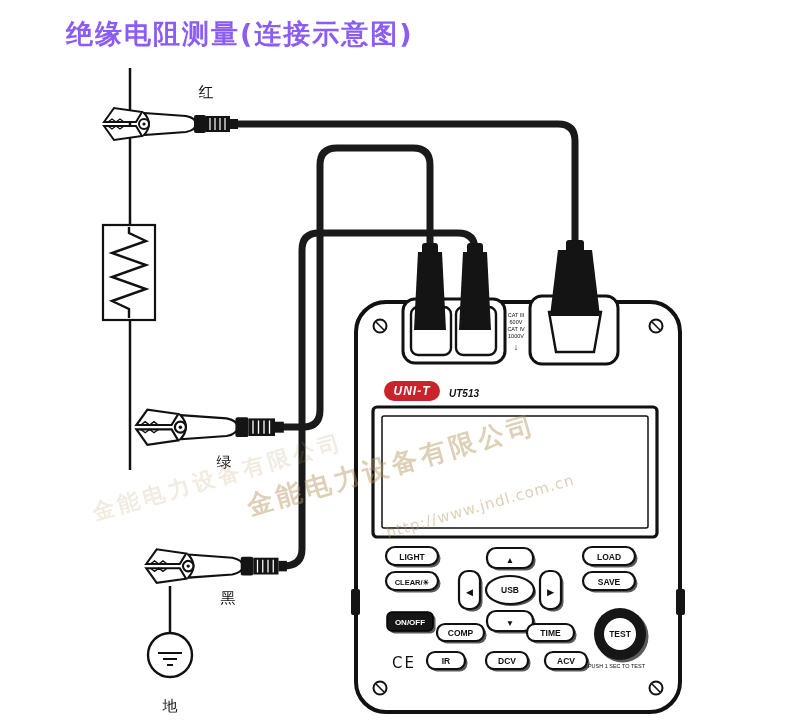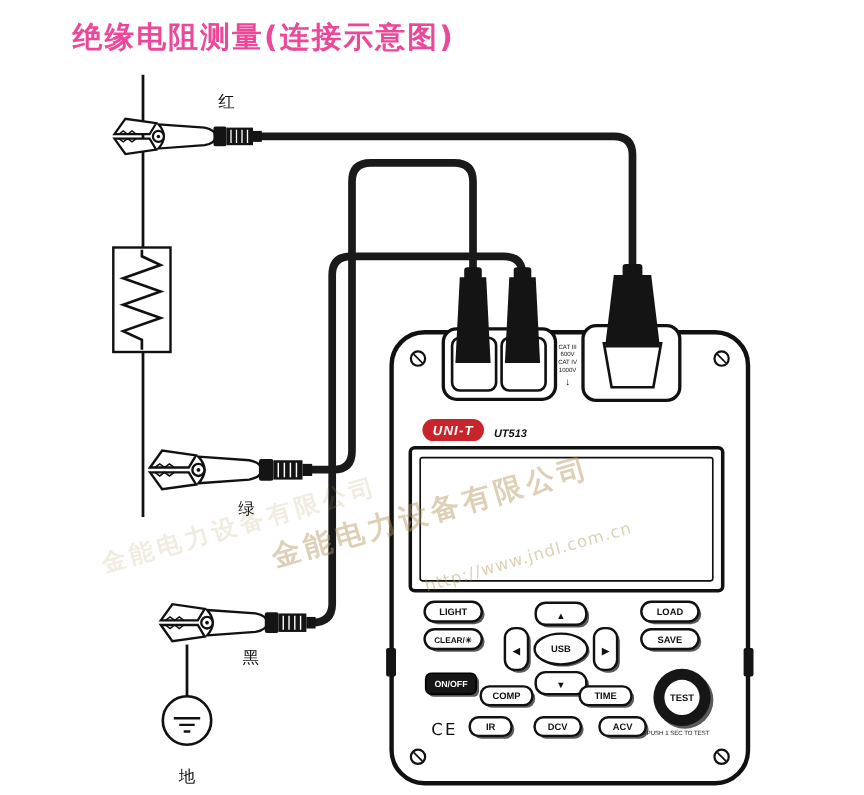--- a/index.html
+++ b/index.html
@@ -1,20 +1,20 @@
 <!DOCTYPE html>
 <html><head>
 <meta charset="utf-8">
 <style>
   html,body{margin:0;padding:0;background:#ffffff;}
   .page{position:relative;width:785px;height:723px;background:#fff;overflow:hidden;
         font-family:"Liberation Sans",sans-serif;}
   .title{position:absolute;left:66px;top:16px;
          font-family:"DejaVu Sans","Liberation Sans",sans-serif;
-         font-size:27px;font-weight:bold;color:#ec4899;letter-spacing:2px;white-space:nowrap;}
+         font-size:27px;font-weight:bold;color:#8b5cf6;letter-spacing:2px;white-space:nowrap;}
   svg{position:absolute;left:0;top:0;}
   .outline{fill:#fff;stroke:#111;}
   .thin{stroke:#111;fill:none;}
   .wire{fill:none;stroke:#1a1a1a;stroke-width:7;}
   .blackfill{fill:#141414;}
   .btn{fill:#fff;stroke:#111;stroke-width:2.2;}
   .btnsh{fill:#5a5a5a;}
   .btxt{font-family:"Liberation Sans",sans-serif;font-size:8.5px;font-weight:bold;
         text-anchor:middle;fill:#111;}
   .btxtw{font-family:"Liberation Sans",sans-serif;font-size:8px;font-weight:bold;

